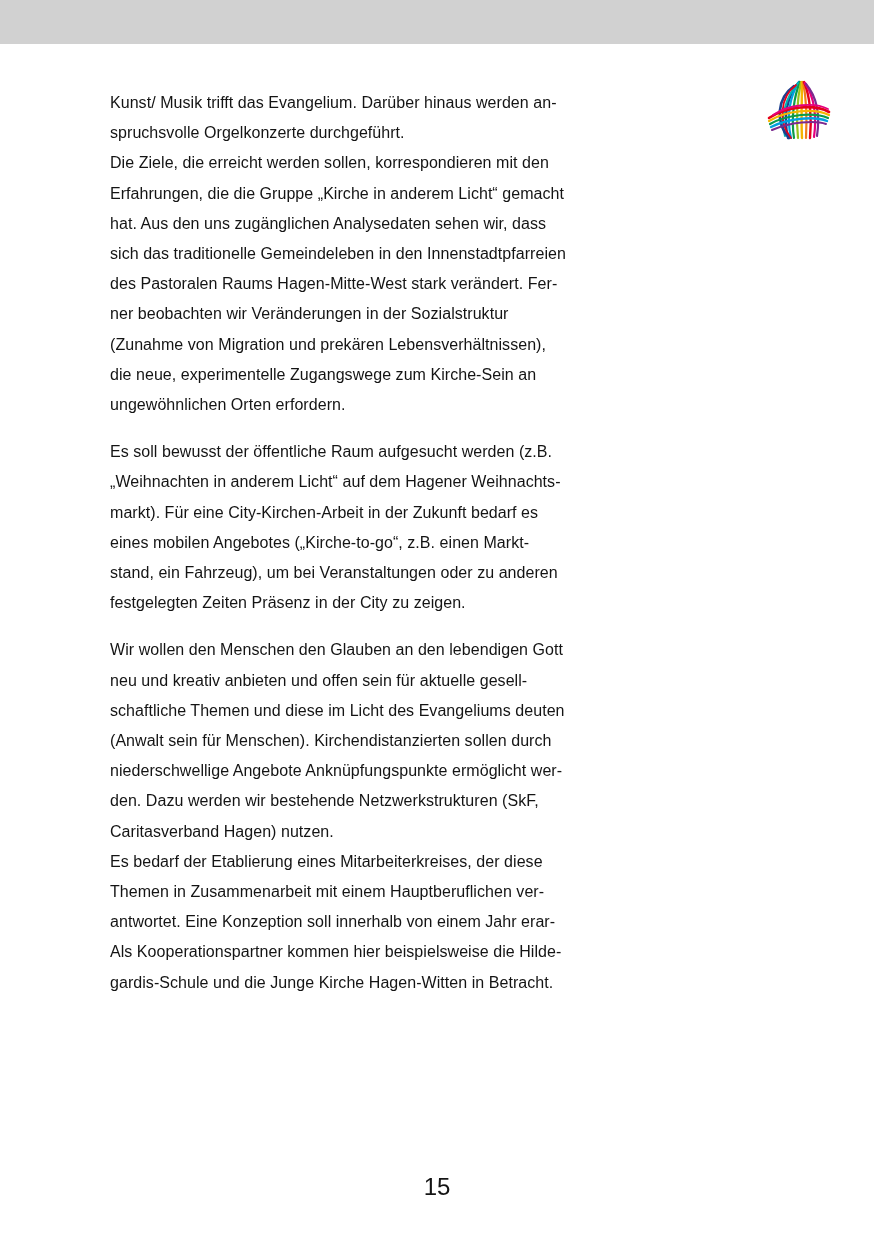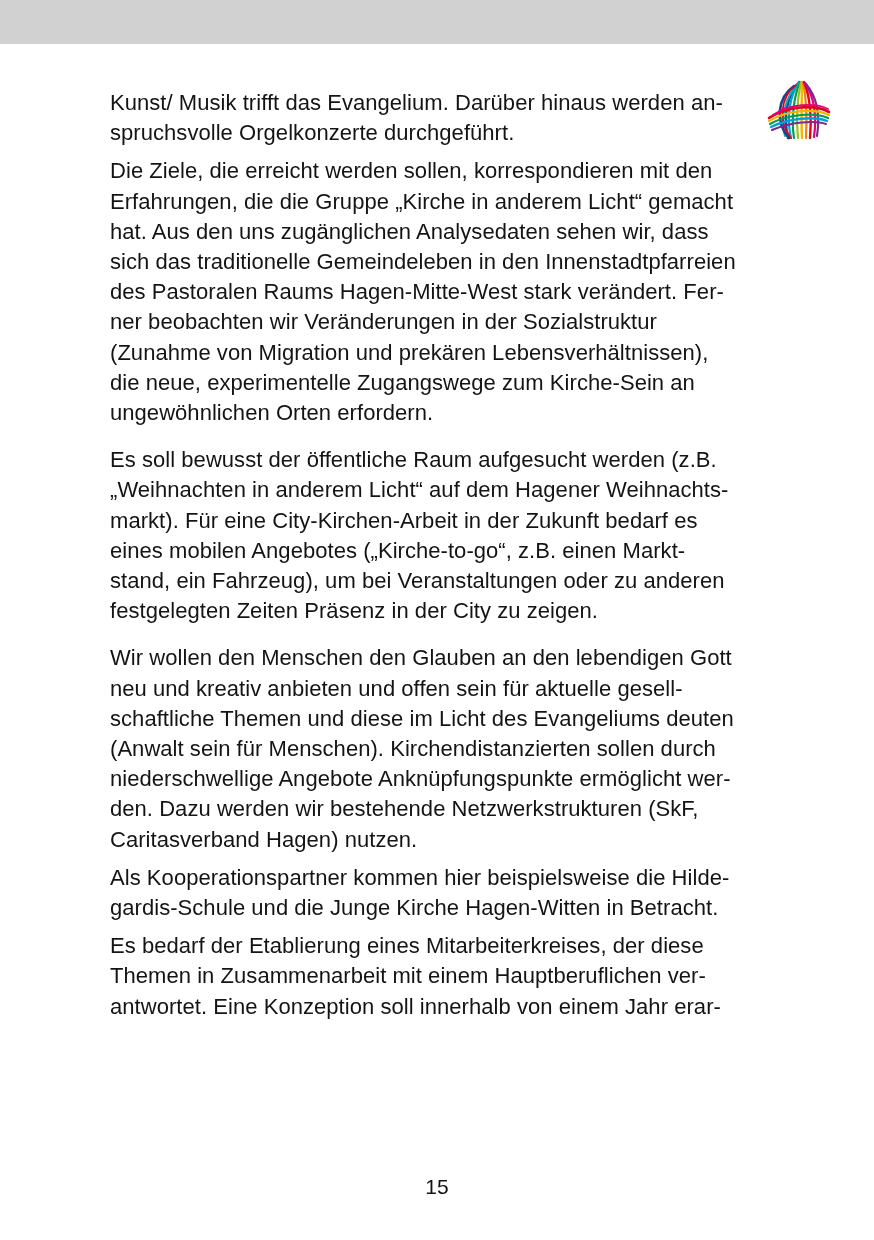--- a/index.html
+++ b/index.html
@@ -50,40 +50,40 @@
   
   .text-column {
     position: absolute;
     left: 110px;
     top: 88px;
     width: 652px;
   }
 
   .para {
     margin: 0;
-    font-size: 22px;
+    font-size: 16px;
     line-height: 30.2px;
     letter-spacing: 0.05px;
     color: #141414;
     text-align: left;
     white-space: pre-line;
   }
-  .para + .para { margin-top: 8px; }
+  .para + .para { margin-top: 0px; }
 
   
   .para.block-gap { margin-top: 17px; }
 
   
   .page-number {
     position: absolute;
     left: 0;
     top: 1174px;
     width: 874px;
     text-align: center;
-    font-size: 21px;
+    font-size: 24px;
     line-height: 26px;
     color: #141414;
   }
 </style>
 </head>
 <body>
 
 <div class="top-band"></div>
 
 <div class="page-sheet"></div>
@@ -134,20 +134,20 @@
 eines mobilen Angebotes („Kirche-to-go“, z.B. einen Markt-
 stand, ein Fahrzeug), um bei Veranstaltungen oder zu anderen
 festgelegten Zeiten Präsenz in der City zu zeigen.</p>
   <p class="para block-gap">Wir wollen den Menschen den Glauben an den lebendigen Gott
 neu und kreativ anbieten und offen sein für aktuelle gesell-
 schaftliche Themen und diese im Licht des Evangeliums deuten
 (Anwalt sein für Menschen). Kirchendistanzierten sollen durch
 niederschwellige Angebote Anknüpfungspunkte ermöglicht wer-
 den. Dazu werden wir bestehende Netzwerkstrukturen (SkF,
 Caritasverband Hagen) nutzen.</p>
-  <p class="para">Als Kooperationspartner kommen hier beispielsweise die Hilde-
-gardis-Schule und die Junge Kirche Hagen-Witten in Betracht.</p>
   <p class="para">Es bedarf der Etablierung eines Mitarbeiterkreises, der diese
 Themen in Zusammenarbeit mit einem Hauptberuflichen ver-
 antwortet. Eine Konzeption soll innerhalb von einem Jahr erar-</p>
+  <p class="para">Als Kooperationspartner kommen hier beispielsweise die Hilde-
+gardis-Schule und die Junge Kirche Hagen-Witten in Betracht.</p>
 </div>
 
 <div class="page-number">15</div>
 
 </body></html>

